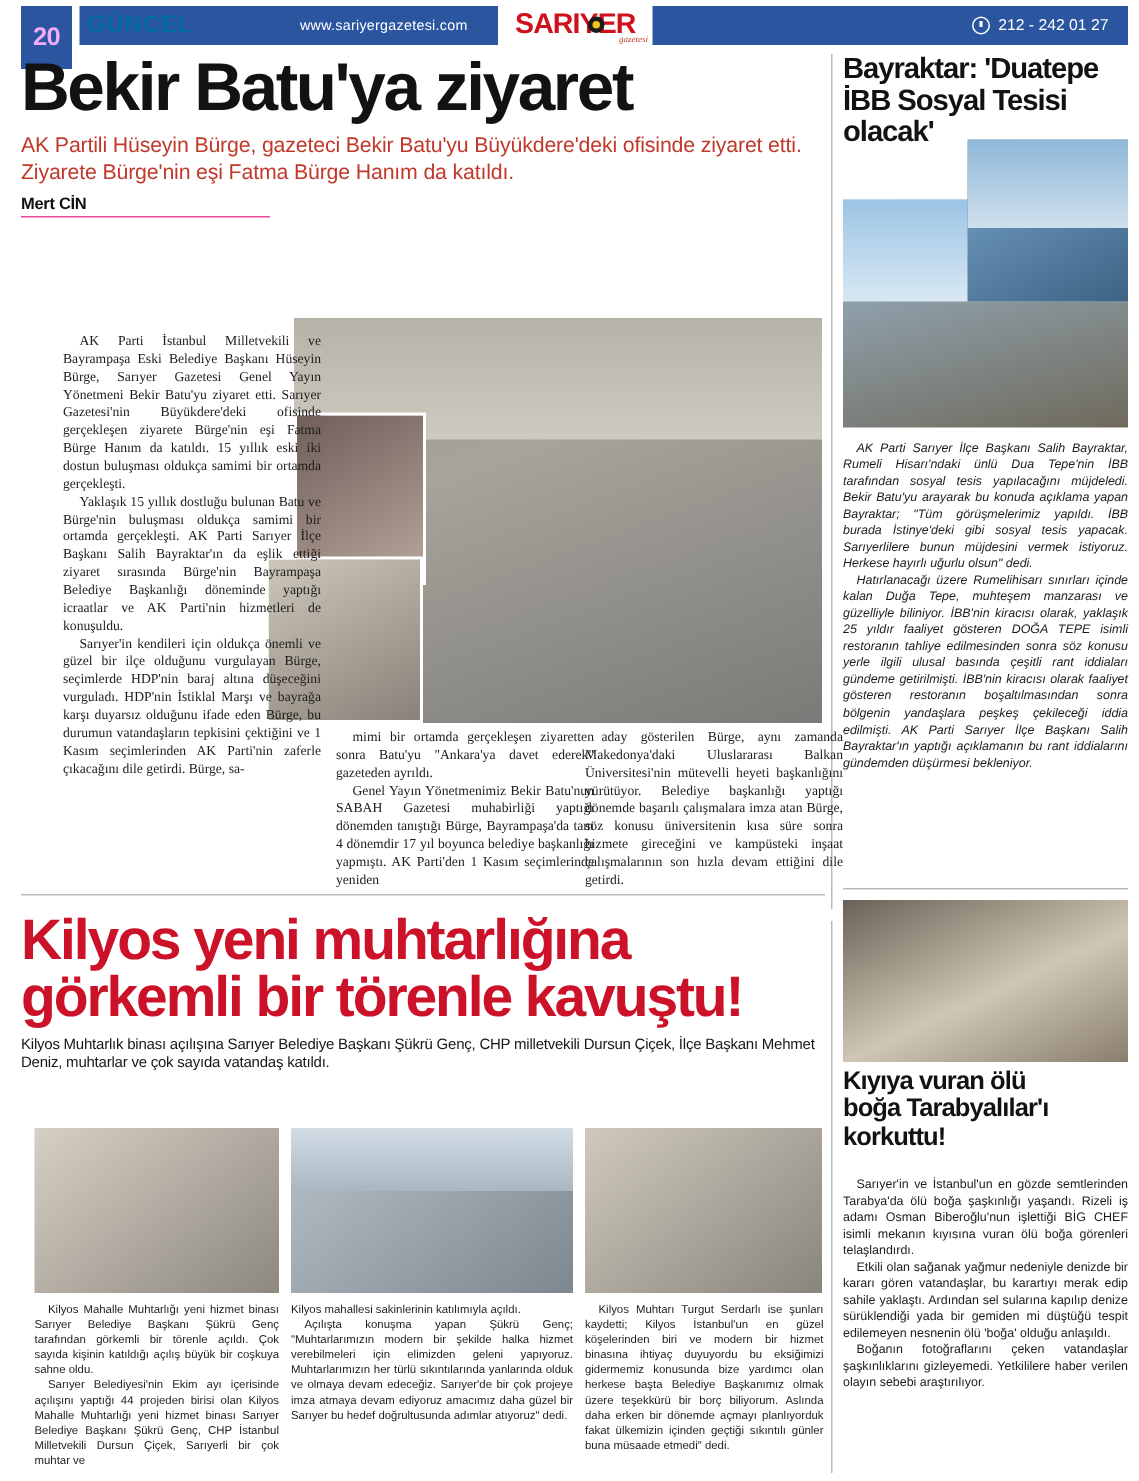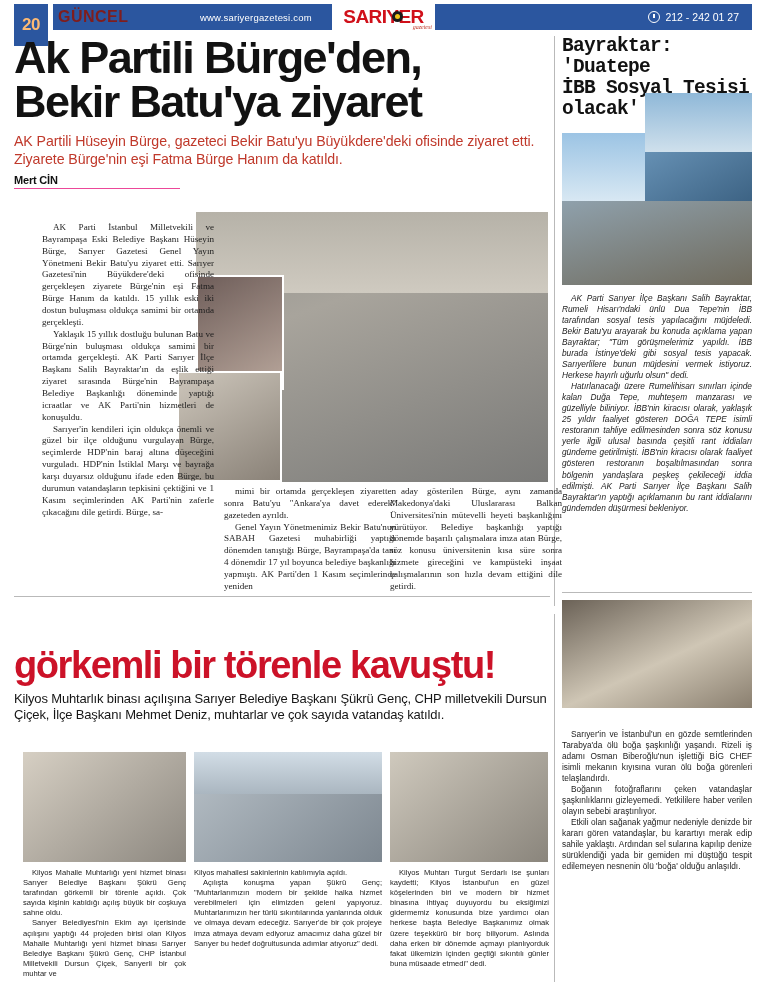--- a/index.html
+++ b/index.html
@@ -7,25 +7,25 @@
     width:759px;height:987px;background:#ffffff;
     font-family:"Liberation Serif",serif;
     color:#1a1a1a;overflow:hidden;position:relative;
   }
   .page{position:relative;width:759px;height:987px;}
 
   
   .masthead{position:absolute;left:0;top:4px;width:759px;height:26px;}
   .mh-bluebar{position:absolute;left:14px;top:0;width:738px;height:26px;background:#2b569f;}
   .mh-pagenum{position:absolute;left:14px;top:0;width:34px;height:42px;background:#2b569f;
-    color:#fdba74;font-family:"Liberation Sans",sans-serif;font-weight:bold;font-size:17px;
+    color:#f0abfc;font-family:"Liberation Sans",sans-serif;font-weight:bold;font-size:17px;
     display:flex;align-items:center;justify-content:center;letter-spacing:-0.5px;}
   .mh-sep{position:absolute;left:48px;top:0;width:5px;height:26px;background:#ffffff;}
   .mh-section{position:absolute;left:58px;top:0;height:26px;display:flex;align-items:center;
-    color:#7f1d1d;font-family:"Liberation Sans",sans-serif;font-weight:bold;font-size:16px;letter-spacing:0.5px;}
+    color:#0369a1;font-family:"Liberation Sans",sans-serif;font-weight:bold;font-size:16px;letter-spacing:0.5px;}
   .mh-url{position:absolute;left:200px;top:0;height:26px;display:flex;align-items:center;
     color:#ffffff;font-family:"Liberation Sans",sans-serif;font-size:9.5px;letter-spacing:0.2px;}
   .mh-logo{position:absolute;left:332px;top:0;width:103px;height:26px;background:#ffffff;
     display:flex;align-items:center;justify-content:center;overflow:hidden;}
   .mh-logo-txt{font-family:"Liberation Sans",sans-serif;font-weight:bold;font-size:19px;
     color:#d0101a;letter-spacing:-0.6px;line-height:1;position:relative;top:-1px;}
   .mh-logo-dot{position:absolute;left:60px;top:7px;width:11px;height:11px;border-radius:50%;
     background:#1a1a1a;}
   .mh-logo-dot:after{content:"";position:absolute;left:3px;top:3px;width:5px;height:5px;
     border-radius:50%;background:#f0c419;}
@@ -69,41 +69,41 @@
     background:linear-gradient(160deg,#8f8f8b 0%,#a8a49c 35%,#7a7a78 100%);}
   #ph-inset1{left:196px;top:275px;width:84px;height:111px;border:2px solid #fff;
     background:linear-gradient(150deg,#6f5e5a,#b9a79c);}
   #ph-inset2{left:177px;top:371px;width:101px;height:107px;border:2px solid #fff;
     background:linear-gradient(150deg,#cdc6bb,#8a8278);}
 
   
   .story2{position:absolute;left:14px;top:608px;width:535px;}
   .headline2{font-family:"Liberation Sans",sans-serif;font-weight:bold;font-size:38px;
     line-height:1.0;letter-spacing:-1.4px;color:#cc1228;margin:0;}
-  .deck2{margin-top:7px;font-family:"Liberation Sans",sans-serif;font-size:13px;line-height:1.22;
+  .deck2{margin-top:7px;font-family:"Liberation Sans",sans-serif;font-size:10px;line-height:1.22;
     color:#161616;letter-spacing:-0.15px;}
 
   #ph-b1{left:23px;top:752px;width:163px;height:110px;
     background:linear-gradient(140deg,#d6cfc3,#8d8880);}
   #ph-b2{left:194px;top:752px;width:188px;height:110px;
     background:linear-gradient(140deg,#b9c2c9,#7d8790);}
   #ph-b3{left:390px;top:752px;width:158px;height:110px;
     background:linear-gradient(140deg,#cfc9bd,#8a857c);}
 
   .caps{position:absolute;left:23px;top:868px;width:526px;height:115px;}
   .cap{position:absolute;top:0;font-family:"Liberation Sans",sans-serif;font-size:7.6px;
     line-height:1.33;text-align:justify;color:#1c1c1c;}
   .cap p{margin:0;text-indent:9px;}
   .cap.k1{left:0;width:163px;}
   .cap.k2{left:171px;width:188px;}
   .cap.k3{left:367px;width:159px;}
 
   
   .side{position:absolute;left:562px;top:36px;width:190px;}
-  .side-headline{font-family:Liberation Mono, monospace;font-weight:bold;font-size:19.5px;
+  .side-headline{font-family:Liberation Sans, sans-serif;font-weight:bold;font-size:19.5px;
     line-height:1.07;letter-spacing:-0.7px;color:#121212;margin:0;}
   #ph-s-portrait{left:645px;top:93px;width:107px;height:108px;
     background:linear-gradient(150deg,#7ba8cd,#3d6384);}
   #ph-s-wide{left:562px;top:133px;width:190px;height:152px;
     background:linear-gradient(165deg,#9fbcd4,#6f6a5c);}
   .side-body{position:absolute;left:562px;top:293px;width:190px;
     font-family:"Liberation Sans",sans-serif;font-size:8.3px;line-height:1.33;
     text-align:justify;color:#1c1c1c;}
   .side-body p{margin:0;text-indent:9px;font-style:italic;}
 
@@ -139,21 +139,20 @@
     </div>
   </div>
 
   <div class="vrule" style="left:554px;top:36px;height:570px;"></div>
   <div class="vrule" style="left:554px;top:614px;height:368px;"></div>
   <div class="hrule" style="left:14px;top:596px;width:536px;"></div>
   <div class="hrule" style="left:562px;top:592px;width:190px;"></div>
 
   <div class="main">
     <h1 class="headline">
-      <span>Ak Partili Bürge'den,</span>
       <span class="l2">Bekir Batu'ya ziyaret</span>
     </h1>
     <div class="deck">AK Partili Hüseyin Bürge, gazeteci Bekir Batu'yu Büyükdere'deki ofisinde ziyaret etti. Ziyarete Bürge'nin eşi Fatma Bürge Hanım da katıldı.</div>
     <div class="byline">Mert CİN</div>
   </div>
 
   <div class="photo" id="ph-main">
     <div class="sky" style="background:linear-gradient(#b6b2a8,#cfcac0);height:30%;"></div>
   </div>
   <div class="photo" id="ph-inset1"></div>
@@ -169,21 +168,21 @@
       <p>mimi bir ortamda gerçekleşen ziyaretten sonra Batu'yu "Ankara'ya davet ederek" gazeteden ayrıldı.</p>
       <p>Genel Yayın Yönetmenimiz Bekir Batu'nun SABAH Gazetesi muhabirliği yaptığı dönemden tanıştığı Bürge, Bayrampaşa'da tam 4 dönemdir 17 yıl boyunca belediye başkanlığı yapmıştı. AK Parti'den 1 Kasım seçimlerinde yeniden</p>
     </div>
     <div class="col c3" style="top:264px;">
       <p>aday gösterilen Bürge, aynı zamanda Makedonya'daki Uluslararası Balkan Üniversitesi'nin mütevelli heyeti başkanlığını yürütüyor. Belediye başkanlığı yaptığı dönemde başarılı çalışmalara imza atan Bürge, söz konusu üniversitenin kısa süre sonra hizmete gireceğini ve kampüsteki inşaat çalışmalarının son hızla devam ettiğini dile getirdi.</p>
     </div>
   </div>
 
   <div class="story2">
     <h2 class="headline2">
-      <br>
+      <span>Kilyos yeni muhtarlığına</span><br>
       <span>görkemli bir törenle kavuştu!</span>
     </h2>
     <div class="deck2">Kilyos Muhtarlık binası açılışına Sarıyer Belediye Başkanı Şükrü Genç, CHP milletvekili Dursun Çiçek, İlçe Başkanı Mehmet Deniz, muhtarlar ve çok sayıda vatandaş katıldı.</div>
   </div>
 
   <div class="photo" id="ph-b1"></div>
   <div class="photo" id="ph-b2">
     <div class="sky" style="background:linear-gradient(#d2dde6,#aab6c0);height:38%;"></div>
   </div>
   <div class="photo" id="ph-b3"></div>
@@ -216,20 +215,25 @@
     <div class="sky" style="height:55%;background:linear-gradient(#8fb8d8,#cfe0ec);"></div>
   </div>
 
   <div class="side-body">
     <p>AK Parti Sarıyer İlçe Başkanı Salih Bayraktar, Rumeli Hisarı'ndaki ünlü Dua Tepe'nin İBB tarafından sosyal tesis yapılacağını müjdeledi. Bekir Batu'yu arayarak bu konuda açıklama yapan Bayraktar; "Tüm görüşmelerimiz yapıldı. İBB burada İstinye'deki gibi sosyal tesis yapacak. Sarıyerlilere bunun müjdesini vermek istiyoruz. Herkese hayırlı uğurlu olsun" dedi.</p>
     <p>Hatırlanacağı üzere Rumelihisarı sınırları içinde kalan Duğa Tepe, muhteşem manzarası ve güzelliyle biliniyor. İBB'nin kiracısı olarak, yaklaşık 25 yıldır faaliyet gösteren DOĞA TEPE isimli restoranın tahliye edilmesinden sonra söz konusu yerle ilgili ulusal basında çeşitli rant iddiaları gündeme getirilmişti. İBB'nin kiracısı olarak faaliyet gösteren restoranın boşaltılmasından sonra bölgenin yandaşlara peşkeş çekileceği iddia edilmişti. AK Parti Sarıyer İlçe Başkanı Salih Bayraktar'ın yaptığı açıklamanın bu rant iddialarını gündemden düşürmesi bekleniyor.</p>
   </div>
 
   <div class="photo" id="ph-s-rock"></div>
   <div class="side2">
+    <h2 class="side-headline2">
+      <span>Kıyıya vuran ölü</span><br>
+      <span>boğa Tarabyalılar'ı</span><br>
+      <span>korkuttu!</span>
+    </h2>
     <div class="side-body2">
       <p>Sarıyer'in ve İstanbul'un en gözde semtlerinden Tarabya'da ölü boğa şaşkınlığı yaşandı. Rizeli iş adamı Osman Biberoğlu'nun işlettiği BİG CHEF isimli mekanın kıyısına vuran ölü boğa görenleri telaşlandırdı.</p>
+      <p>Etkili olan sağanak yağmur nedeniyle denizde bir kararı gören vatandaşlar, bu karartıyı merak edip sahile yaklaştı. Ardından sel sularına kapılıp denize sürüklendiği yada bir gemiden mi düştüğü tespit edilemeyen nesnenin ölü 'boğa' olduğu anlaşıldı.</p>
       <p>Boğanın fotoğraflarını çeken vatandaşlar şaşkınlıklarını gizleyemedi. Yetkililere haber verilen olayın sebebi araştırılıyor.</p>
-      <p>Etkili olan sağanak yağmur nedeniyle denizde bir kararı gören vatandaşlar, bu karartıyı merak edip sahile yaklaştı. Ardından sel sularına kapılıp denize sürüklendiği yada bir gemiden mi düştüğü tespit edilemeyen nesnenin ölü 'boğa' olduğu anlaşıldı.</p>
     </div>
   </div>
 
 </div>
 
 </body></html>

